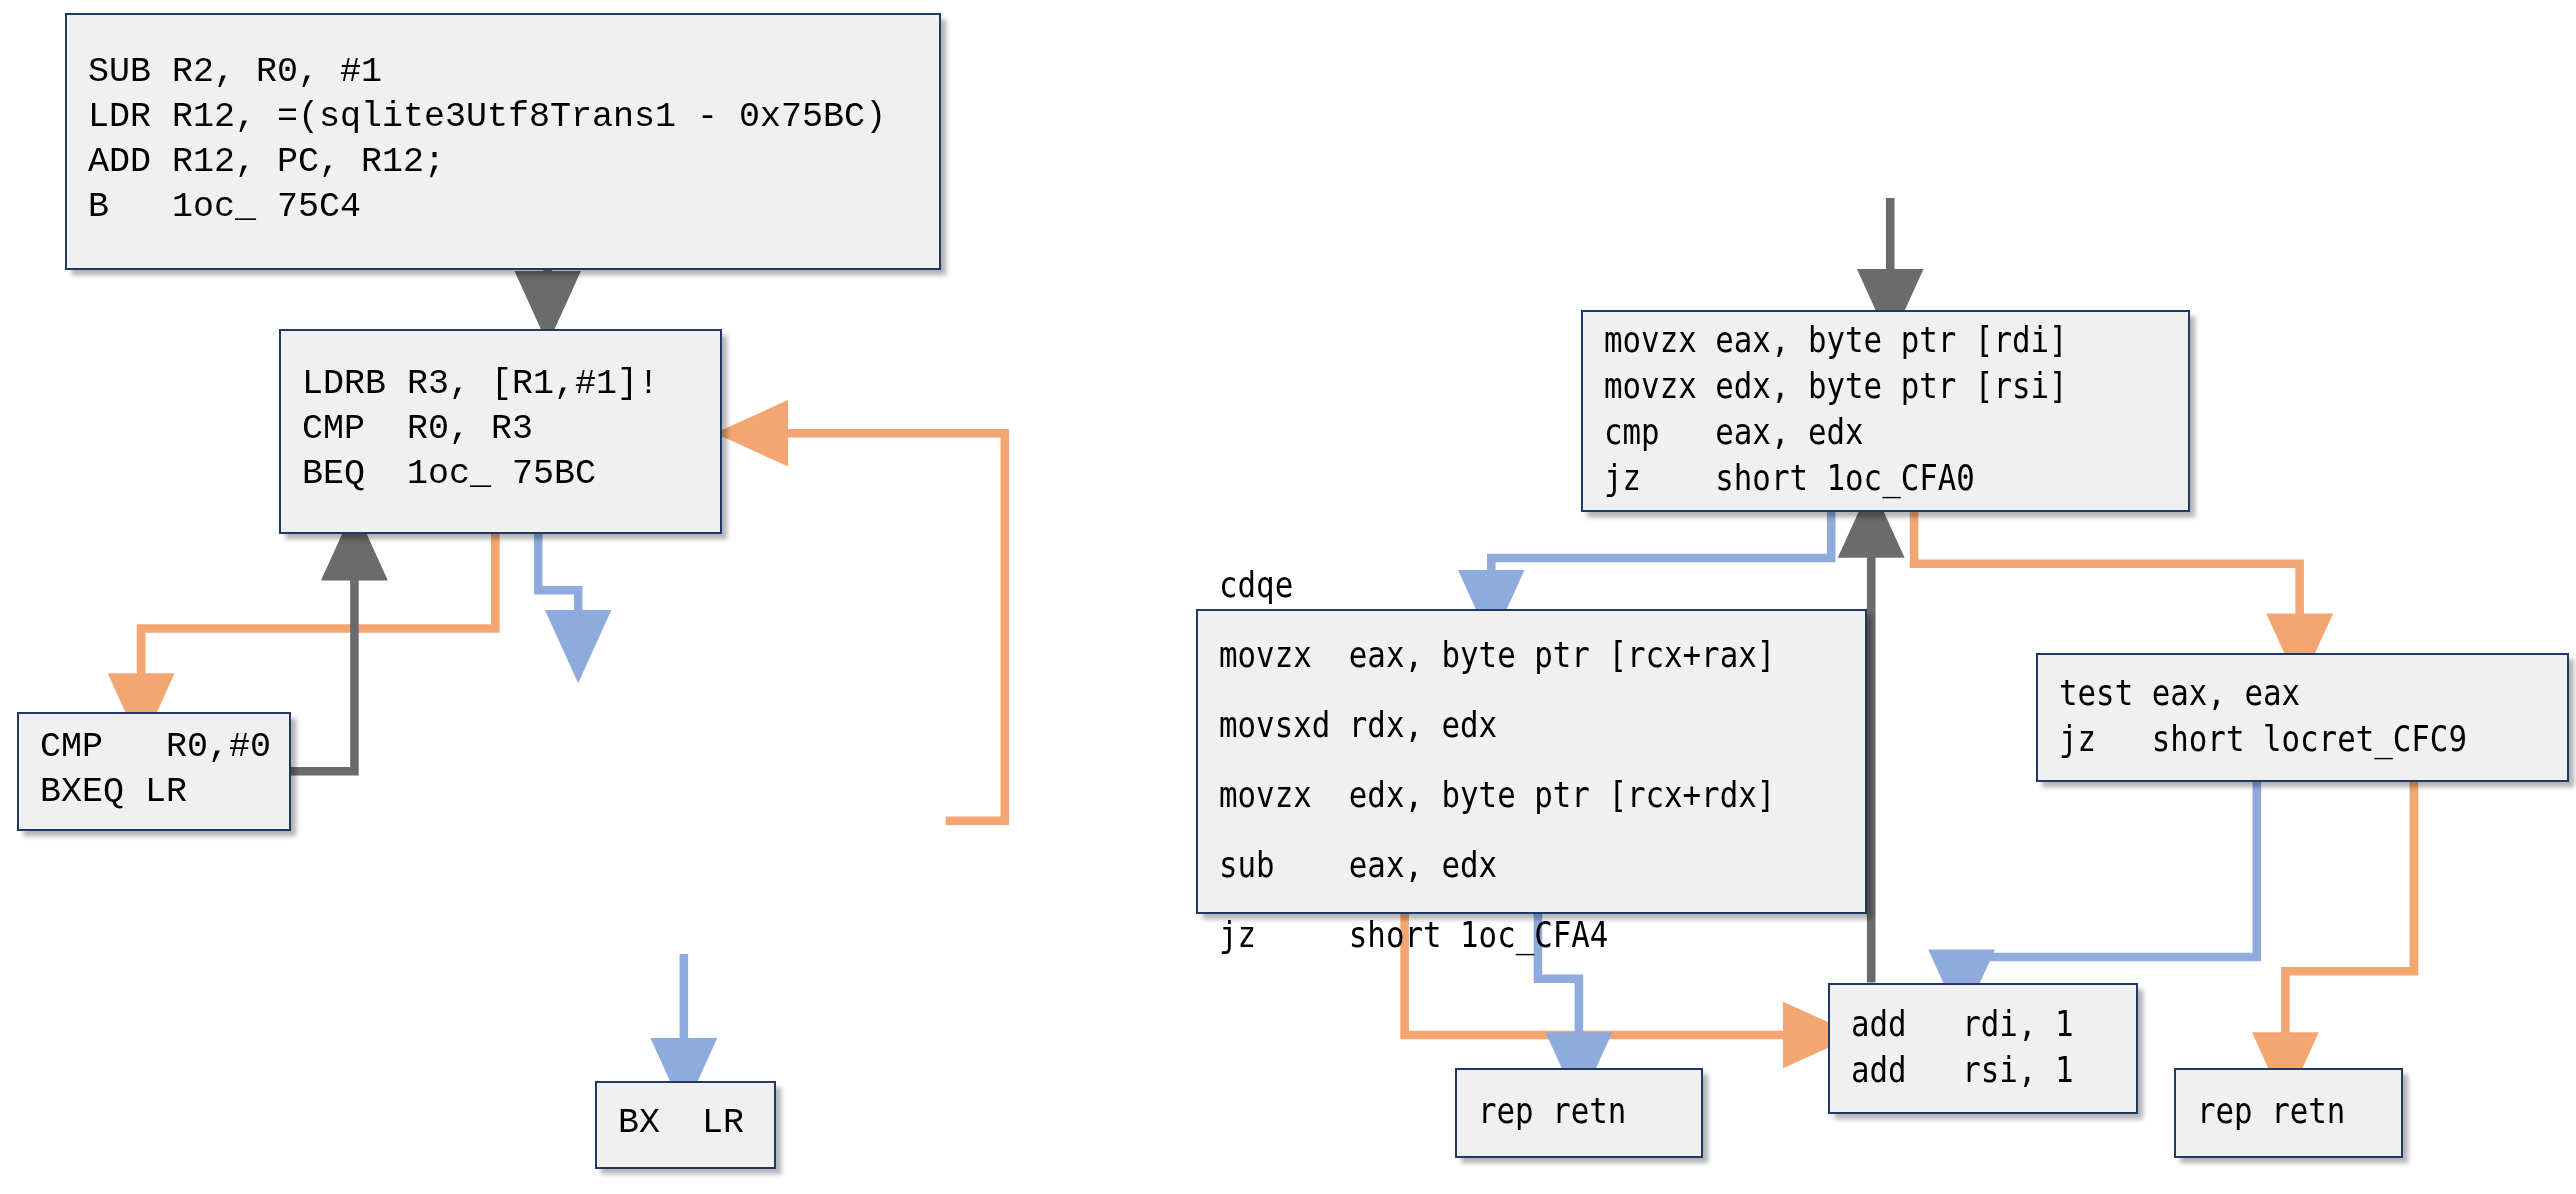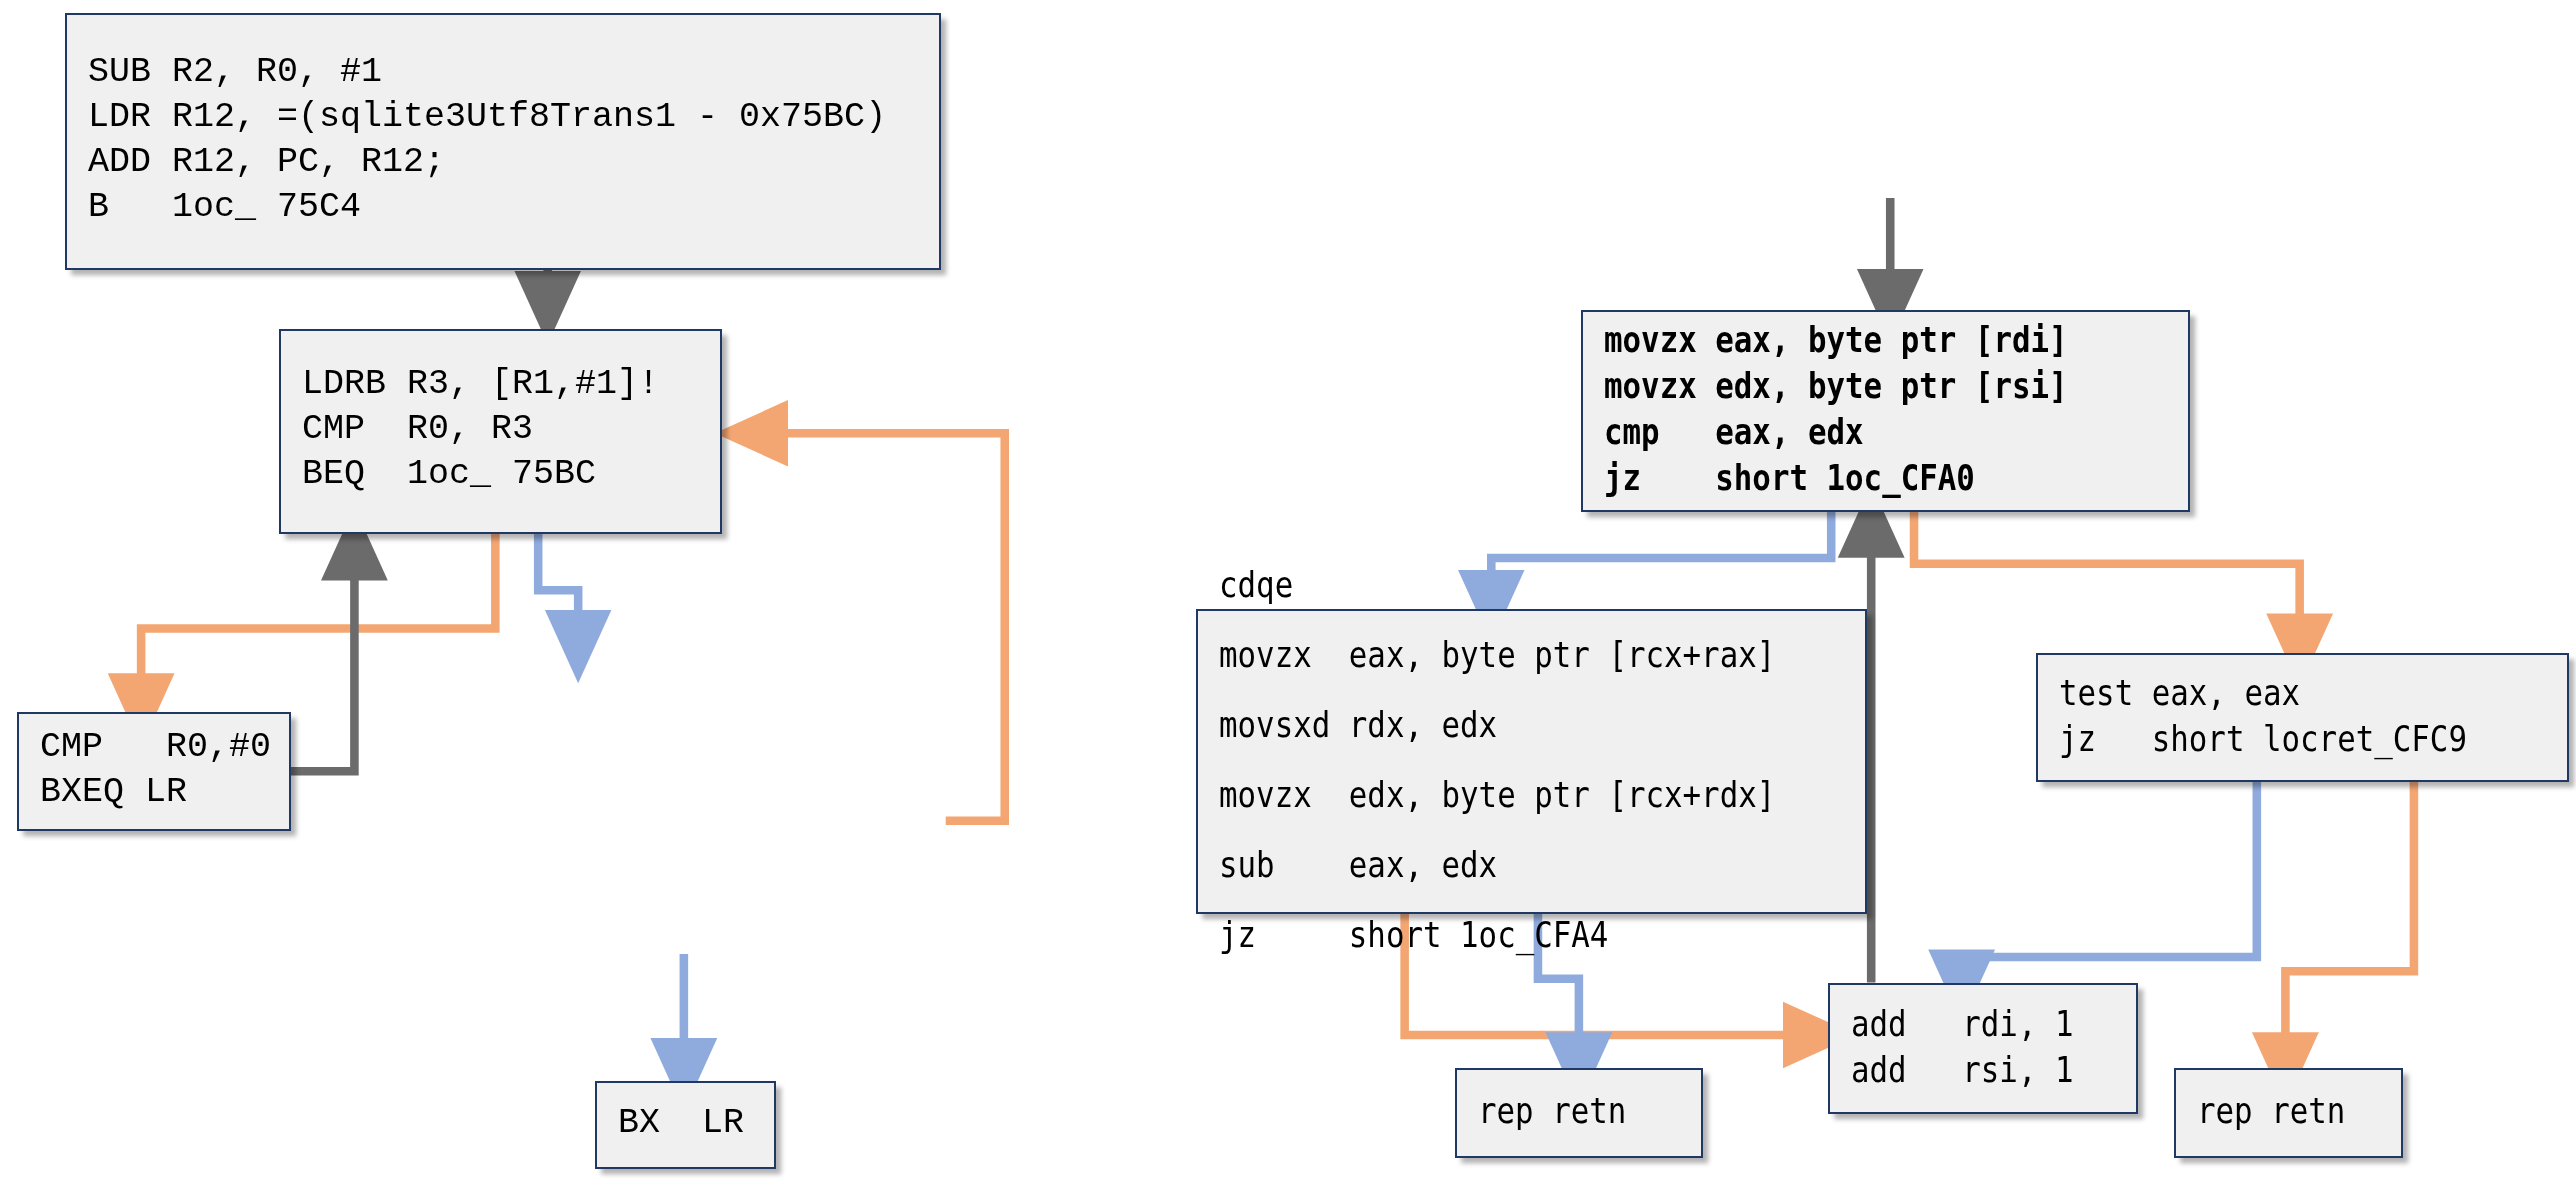--- a/index.html
+++ b/index.html
@@ -96,21 +96,21 @@
     <div class="ln">CMP   R0,#0</div>
     <div class="ln">BXEQ LR</div>
   </div>
 
 
   <div class="blk arm" style="left:595px;top:1081px;width:181px;height:88px;">
     <div class="ln">BX  LR</div>
   </div>
 
 
-  <div class="blk x86" style="left:1581px;top:310px;width:609px;height:202px;font-weight:bold;">
+  <div class="blk x86" style="left:1581px;top:310px;width:609px;height:202px;">
     <div class="ln">movzx eax, byte ptr [rdi]</div>
     <div class="ln">movzx edx, byte ptr [rsi]</div>
     <div class="ln">cmp   eax, edx</div>
     <div class="ln">jz    short 1oc_CFA0</div>
   </div>
 
   <div class="blk x86" style="left:1196px;top:609px;width:671px;height:305px;gap:24px;">
     <div class="ln">cdqe</div>
     <div class="ln">movzx  eax, byte ptr [rcx+rax]</div>
     <div class="ln">movsxd rdx, edx</div>

